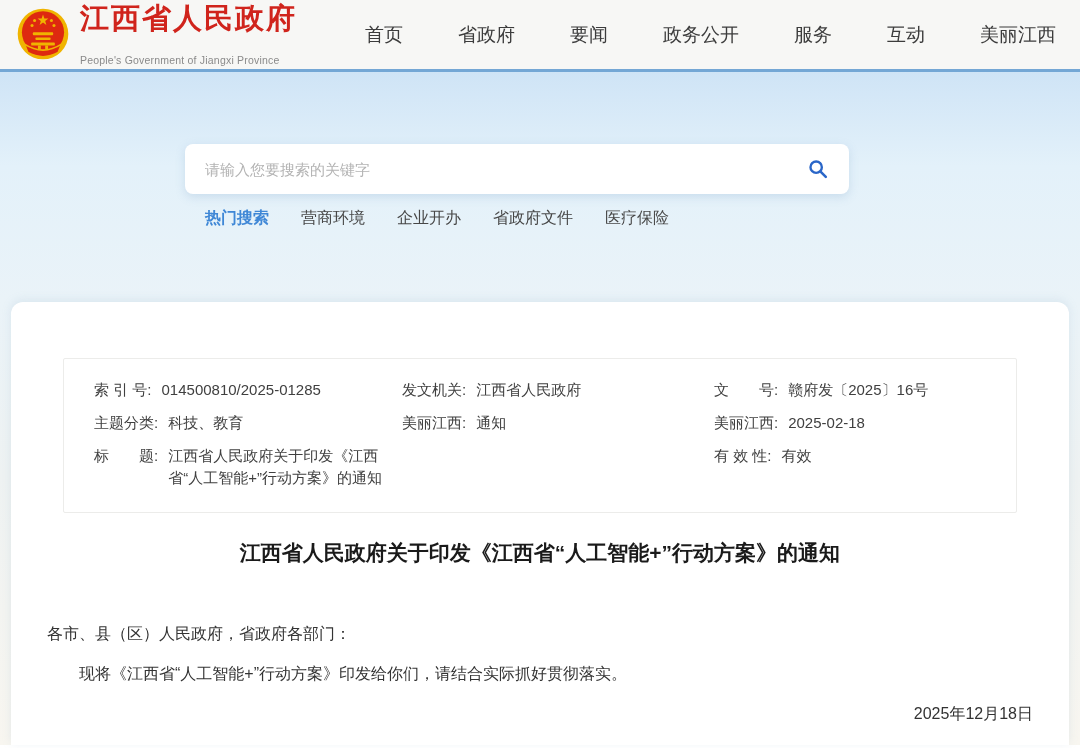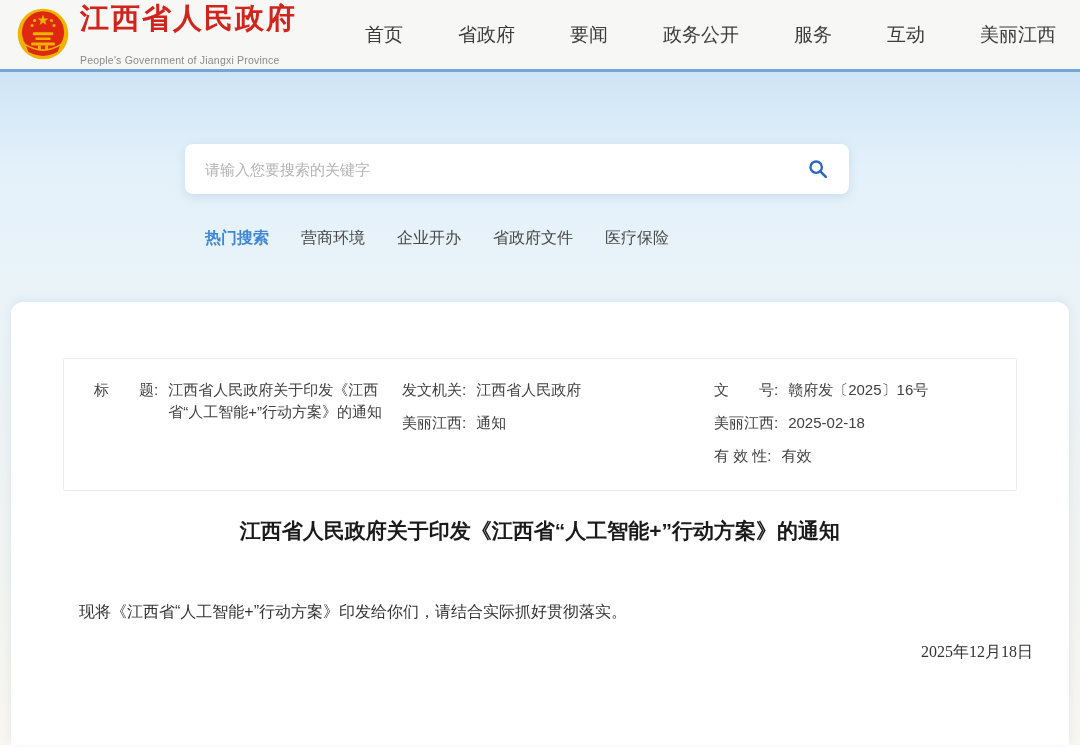--- a/index.html
+++ b/index.html
@@ -28,21 +28,21 @@
     width:664px; height:50px; margin:0 0 0 185px; position:relative; top:72px;
     background:#fff; border-radius:8px; display:flex; align-items:center;
     box-shadow:0 3px 10px rgba(120,160,200,0.25); padding:0 16px 0 20px;
   }
   .search-box input{
     flex:1; border:none; outline:none; font-size:15px; color:#333; background:transparent;
     font-family:"Liberation Sans","DejaVu Sans",sans-serif;
   }
   .search-box input::placeholder{ color:#b3b3b3; }
   .search-btn{ border:none; background:transparent; cursor:pointer; width:30px; height:30px; display:flex; align-items:center; justify-content:center; }
-  .hot-search{ position:relative; top:106px; margin-left:205px; display:flex; gap:32px; font-size:16px; }
+  .hot-search{ position:relative; top:86px; margin-left:205px; display:flex; gap:32px; font-size:16px; }
   .hot-label{ color:#3f87d6; font-weight:bold; }
   .hot-search a{ color:#474747; text-decoration:none; cursor:pointer; }
 
   
   .content-card{
     margin:0 11px; height:443px; background:#fff; border-radius:12px 12px 0 0;
     box-shadow:0 -2px 10px rgba(140,170,200,0.18); padding:28px 36px 0;
   }
   .breadcrumb{ font-size:15px; color:#9cc5e9; }
   .breadcrumb a{ color:#9cc5e9; text-decoration:none; cursor:pointer; }
@@ -54,22 +54,22 @@
     padding:20px 30px 12px; display:grid; grid-template-columns:308px 312px 1fr;
     font-size:15px; color:#404040;
   }
   .meta-row{ display:flex; align-items:flex-start; margin-bottom:11px; line-height:22px; }
   .meta-label{ flex:none; white-space:pre; margin-right:10px; }
   .meta-value{ white-space:pre-wrap; }
   .meta-col.col1 .meta-row:nth-child(3) .meta-value{ max-width:352px; }
 
   .doc-title{ margin-top:26px; text-align:center; font-size:21px; font-weight:bold; color:#1a1a1a; }
   .doc-body{ margin-top:54px; font-size:16px; color:#333; line-height:26px; }
-  .doc-body .para-indent{ margin-top:7px; text-indent:2em; }
-  .doc-date{ margin-top:14px; text-align:right; font-size:16px; color:#333;font-family:Liberation Serif, serif; }
+  .doc-body .para-indent{ margin-top:14px; text-indent:2em; }
+  .doc-date{ margin-top:14px; text-align:right; font-size:16px; color:#333; }
 </style>
 </head>
 <body>
 
 <header class="site-header">
   <div class="logo-area">
     <svg class="emblem" viewBox="0 0 64 64">
       <circle cx="32" cy="32" r="30" fill="#f0b400"></circle>
       <circle cx="32" cy="30" r="25" fill="#de2910"></circle>
       <path d="M10 44 Q32 58 54 44 L50 54 Q32 64 14 54 Z" fill="#de2910" stroke="#f0b400" stroke-width="2"></path>
@@ -118,20 +118,28 @@
       <a>省政府文件</a>
       <a>医疗保险</a>
     </div>
   </section>
 
   <main class="content-card">
 
     <div class="meta-box">
       <div class="meta-col col1">
         <div class="meta-row">
+          <span class="meta-label">索 引 号:</span>
+          <span class="meta-value">014500810/2025-01285</span>
+        </div>
+        <div class="meta-row">
+          <span class="meta-label">主题分类:</span>
+          <span class="meta-value">科技、教育</span>
+        </div>
+        <div class="meta-row">
           <span class="meta-label">标　　题:</span>
           <span class="meta-value">江西省人民政府关于印发《江西省“人工智能+”行动方案》的通知</span>
         </div>
       </div>
       <div class="meta-col col2">
         <div class="meta-row">
           <span class="meta-label">发文机关:</span>
           <span class="meta-value">江西省人民政府</span>
         </div>
         <div class="meta-row">
@@ -151,17 +159,18 @@
         <div class="meta-row">
           <span class="meta-label">有 效 性:</span>
           <span class="meta-value">有效</span>
         </div>
       </div>
     </div>
 
     <h1 class="doc-title">江西省人民政府关于印发《江西省“人工智能+”行动方案》的通知</h1>
 
     <div class="doc-body">
+      <p>各市、县（区）人民政府，省政府各部门：</p>
       <p class="para-indent">现将《江西省“人工智能+”行动方案》印发给你们，请结合实际抓好贯彻落实。</p>
       <p class="doc-date">2025年12月18日</p>
     </div>
   </main>
 </div>
 
 </body></html>

